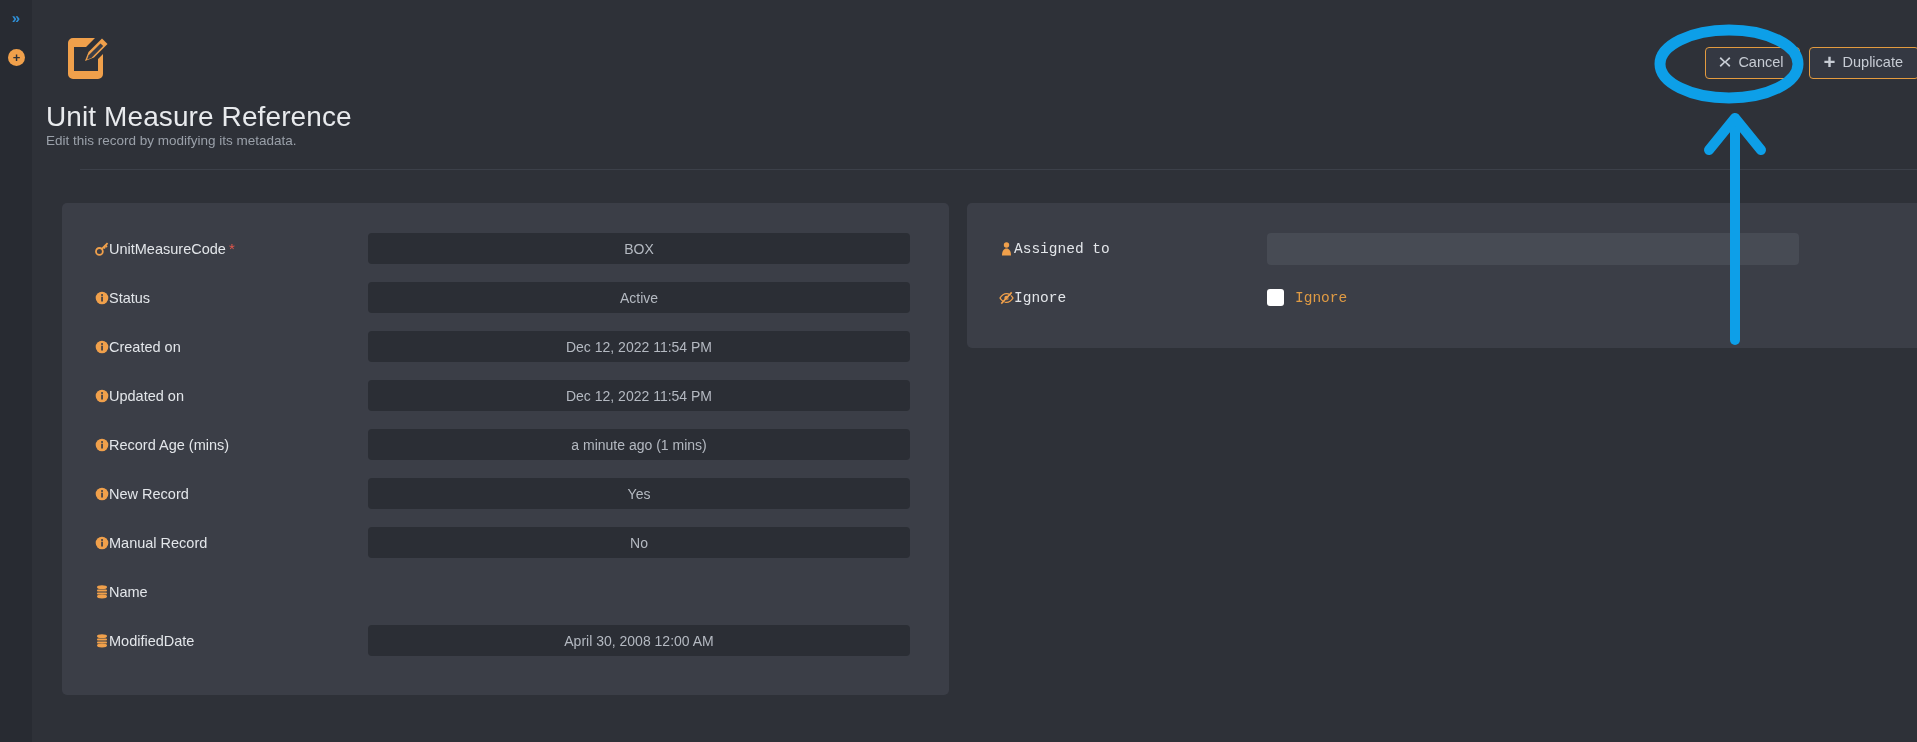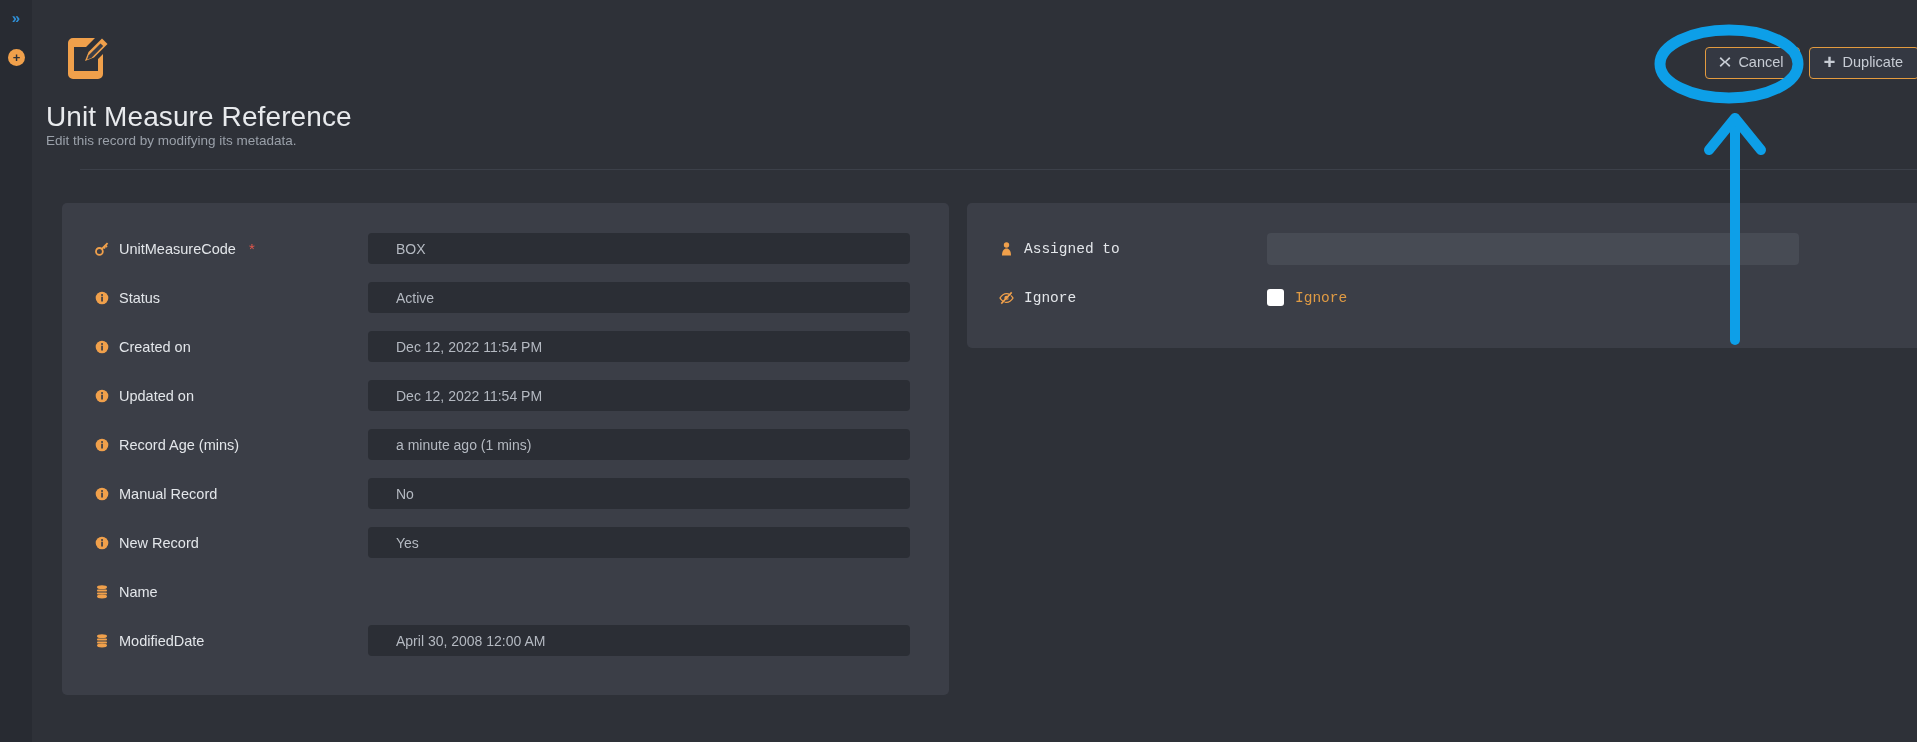--- a/index.html
+++ b/index.html
@@ -86,36 +86,36 @@
   .card {
     background: #3b3e47;
     border-radius: 5px;
   }
   .card-left { width: 887px; padding: 26px 32px 34px 32px; }
   .card-right { width: 1034px; padding: 26px 32px 30px 32px; font-family: Liberation Mono, monospace; }
 
   .row { display: flex; align-items: center; height: 40px; margin-bottom: 9px; }
   .row:last-child { margin-bottom: 0; }
   .row-label {
-    display: flex; align-items: center; gap: 10px;
+    display: flex; align-items: center; 
     font-size: 14.5px; color: #e3e6ea;
     flex: 0 0 274px;
   }
   .row-label.wide { flex: 0 0 268px; }
   .ic { width: 15px; display: inline-flex; justify-content: center; align-items: center; }
   .req { color: #e2574c; font-size: 15px; margin-left: 3px; }
 
   .field {
     flex: 0 0 542px;
     height: 31px;
     background: #2b2e35;
     border-radius: 4px;
     display: flex; align-items: center;
     padding: 0 28px;
-    font-size: 14px; color: #b4b9c1;
+    font-size: 14px; color: #b4b9c1; justify-content: center;
   }
   .field.assign {
     background: #474b54;
     flex: 0 0 532px;
     height: 32px;
   }
 
   .checkrow { display: flex; align-items: center; gap: 11px; }
   .checkbox {
     width: 17px; height: 17px;
@@ -277,40 +277,40 @@
 
         <div class="row">
           <div class="row-label">
             <span class="ic">
               <svg width="14" height="14" viewBox="0 0 14 14">
                 <circle cx="7" cy="7" r="6.3" fill="#f0a04b"></circle>
                 <rect x="6.2" y="5.7" width="1.7" height="4.8" fill="#3b3e47"></rect>
                 <rect x="6.2" y="3.1" width="1.7" height="1.8" fill="#3b3e47"></rect>
               </svg>
             </span>
+            <span>New Record</span>
+          </div>
+          <div class="field">
+            <span>Yes</span>
+          </div>
+        </div>
+
+        <div class="row">
+          <div class="row-label">
+            <span class="ic">
+              <svg width="14" height="14" viewBox="0 0 14 14">
+                <circle cx="7" cy="7" r="6.3" fill="#f0a04b"></circle>
+                <rect x="6.2" y="5.7" width="1.7" height="4.8" fill="#3b3e47"></rect>
+                <rect x="6.2" y="3.1" width="1.7" height="1.8" fill="#3b3e47"></rect>
+              </svg>
+            </span>
             <span>Manual Record</span>
           </div>
           <div class="field">
             <span>No</span>
-          </div>
-        </div>
-
-        <div class="row">
-          <div class="row-label">
-            <span class="ic">
-              <svg width="14" height="14" viewBox="0 0 14 14">
-                <circle cx="7" cy="7" r="6.3" fill="#f0a04b"></circle>
-                <rect x="6.2" y="5.7" width="1.7" height="4.8" fill="#3b3e47"></rect>
-                <rect x="6.2" y="3.1" width="1.7" height="1.8" fill="#3b3e47"></rect>
-              </svg>
-            </span>
-            <span>New Record</span>
-          </div>
-          <div class="field">
-            <span>Yes</span>
           </div>
         </div>
 
         <div class="row">
           <div class="row-label">
             <span class="ic">
               <svg width="12" height="14" viewBox="0 0 12 14">
                 <ellipse cx="6" cy="2.2" rx="5" ry="1.9" fill="#f0a04b"></ellipse>
                 <rect x="1" y="4.6" width="10" height="1.9" rx="0.9" fill="#f0a04b"></rect>
                 <rect x="1" y="7.6" width="10" height="1.9" rx="0.9" fill="#f0a04b"></rect>

